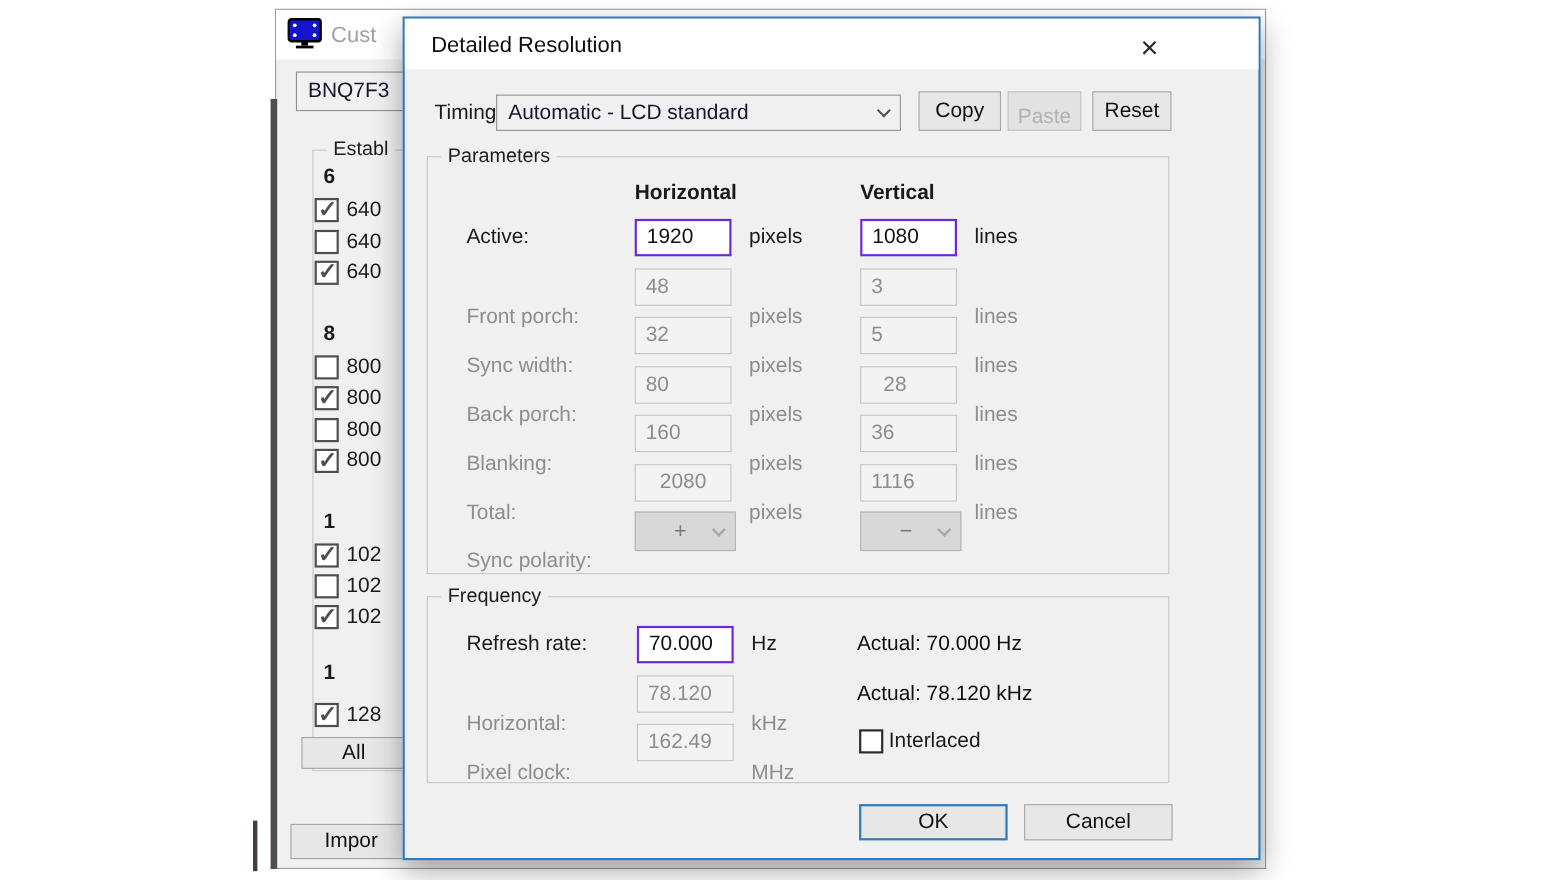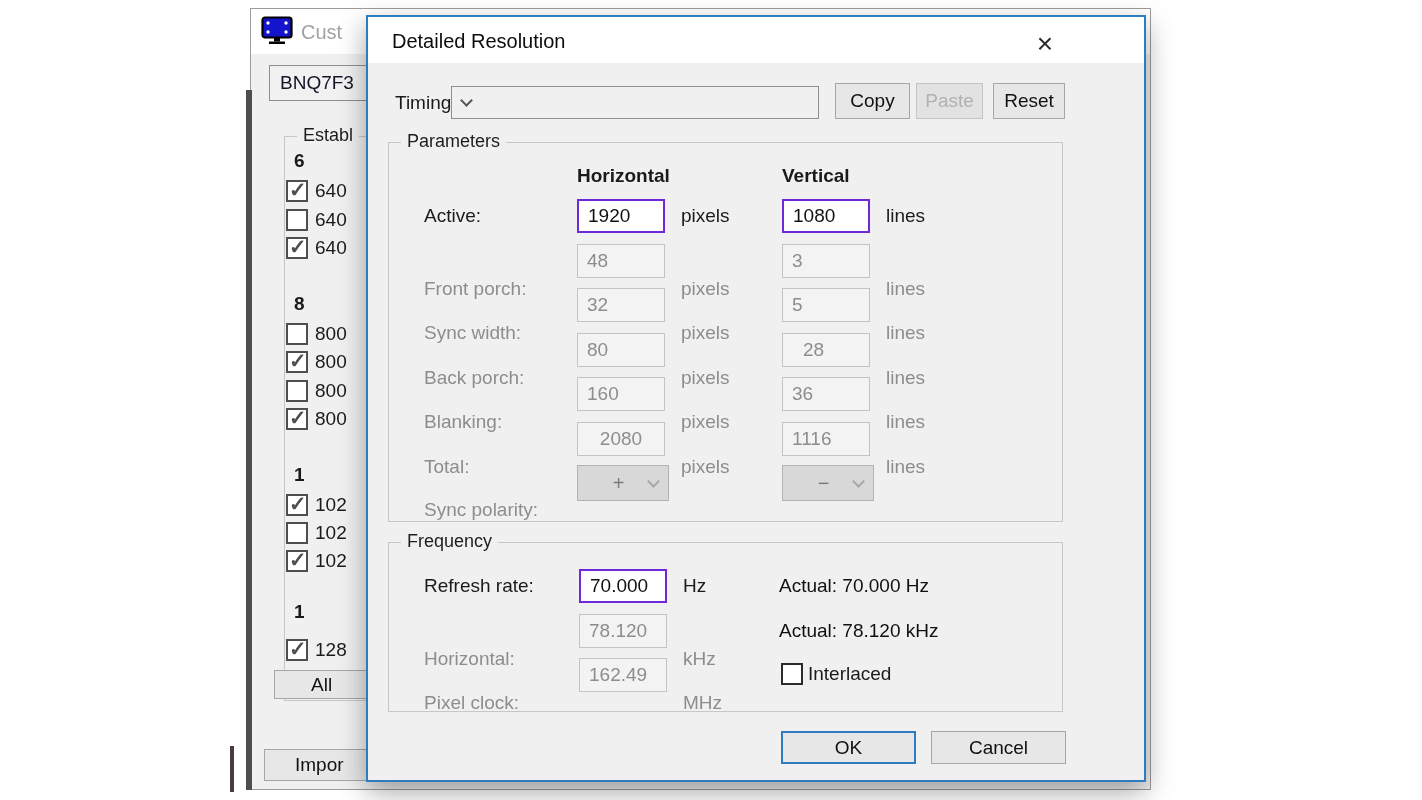--- a/index.html
+++ b/index.html
@@ -202,26 +202,27 @@
   <div class="abs dialog">
 
     <div class="abs dlg-titlebar"></div>
     <span class="abs dlg-title">Detailed Resolution</span>
     <div class="abs winclose dark" style="left:655px;top:10px;width:44px;height:34px;">
       <span>×</span>
     </div>
 
     <span class="abs plabel" style="left:27px;top:69px;">Timing:</span>
     <div class="abs combo" style="left:83px;top:69px;width:368px;height:33px;background:#f0f0f0;">
+      <span class="flex">Automatic - LCD standard</span>
       <span class="chev"></span>
     </div>
     <div class="abs btn" style="left:467px;top:66px;width:75px;height:36px;">
       <span>Copy</span>
     </div>
-    <div class="abs btn disabled" style="left:548px;top:66px;width:67px;height:36px;">
+    <div class="abs btn disabled" style="left:548px;top:66px;width:67px;height:36px;align-items:flex-end;">
       <span>Paste</span>
     </div>
     <div class="abs btn" style="left:625px;top:66px;width:72px;height:36px;">
       <span>Reset</span>
     </div>
 
     <div class="abs group" style="left:20px;top:125px;width:675px;height:380px;">
       <span class="legend">Parameters</span>
 
       <span class="abs colhead" style="left:188px;top:22px;">Horizontal</span>

